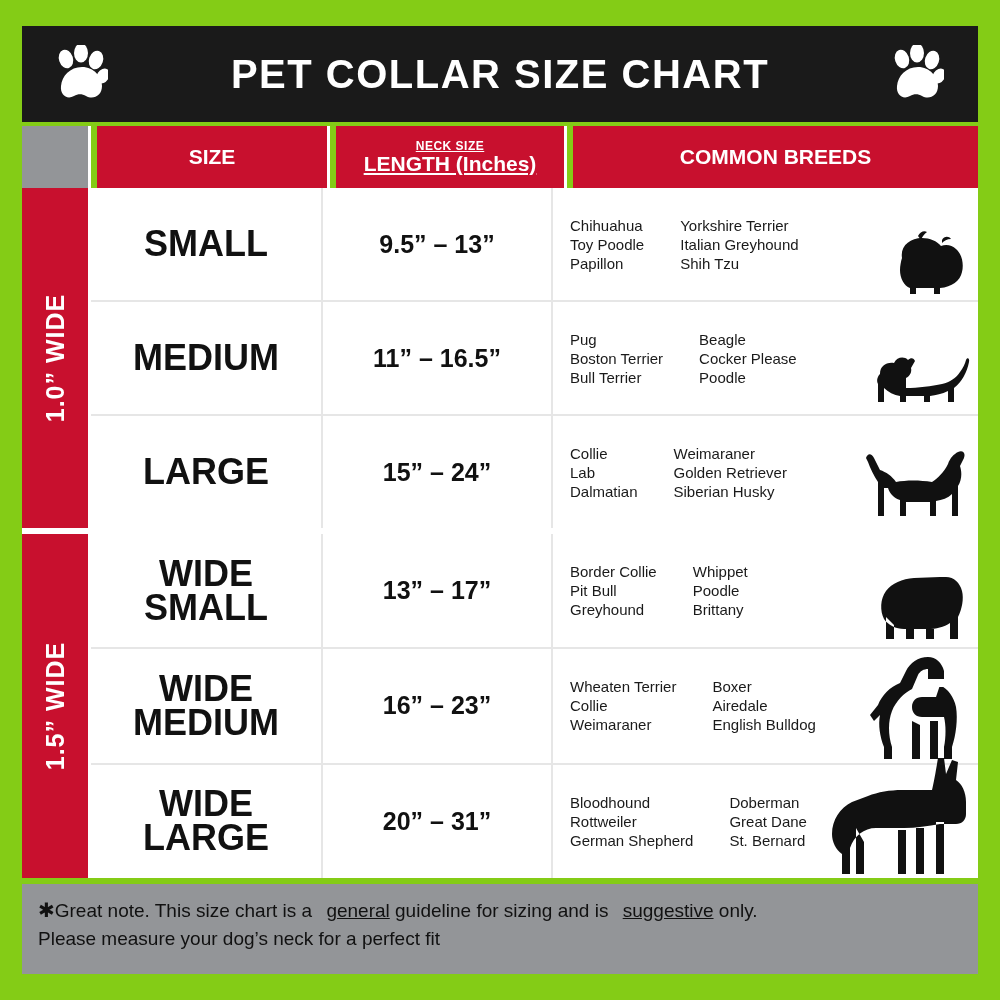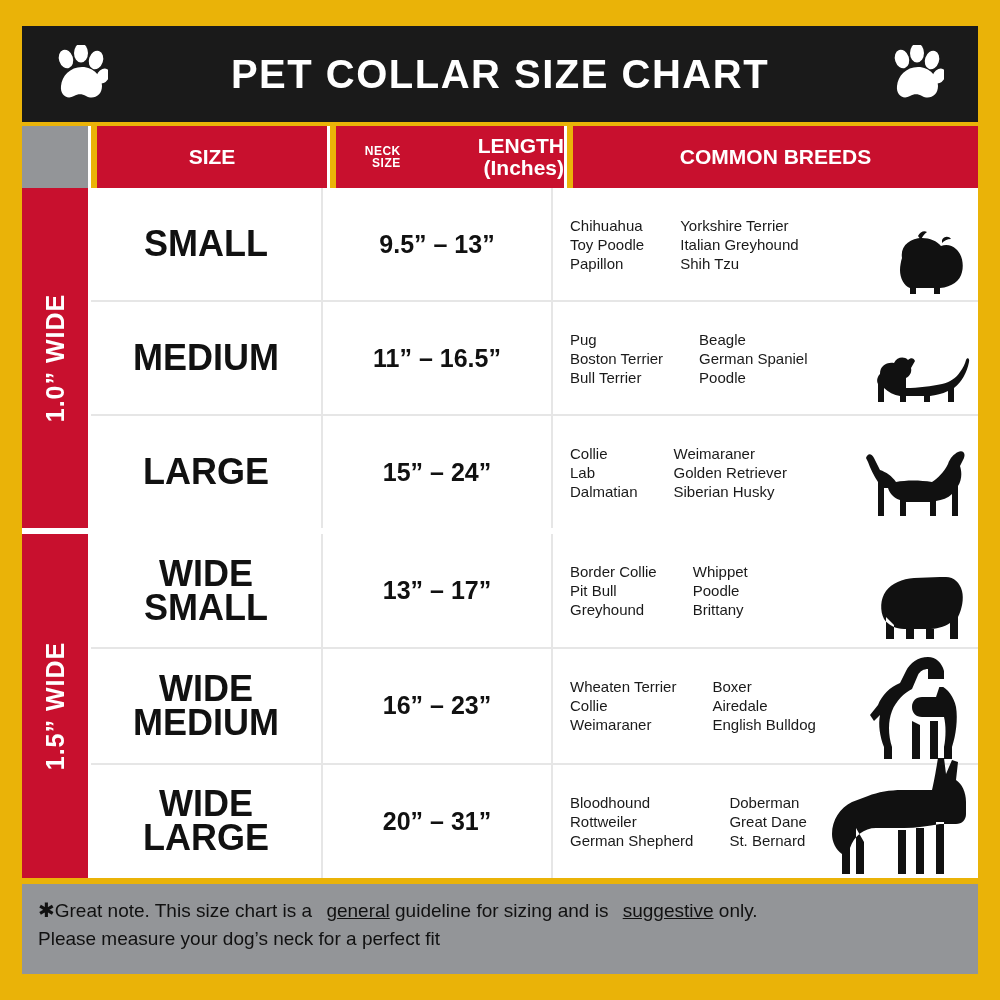--- a/index.html
+++ b/index.html
@@ -11,21 +11,21 @@
     width: 1000px;
     height: 1000px;
     font-family: "Liberation Sans", sans-serif;
     overflow: hidden;
   }
   .chart {
     position: relative;
     width: 1000px;
     height: 1000px;
     box-sizing: border-box;
-    background: #eab308;
+    background: #84cc16;
   }
   
   .header {
     position: absolute;
     left: 22px;
     top: 26px;
     width: 956px;
     height: 96px;
     background: #1a1a1a;
     display: flex;
@@ -71,21 +71,21 @@
     display: flex;
     align-items: center;
     justify-content: center;
     border-right: 3px solid #ffffff;
     position: relative;
     text-align: right;
     margin-left: 6px;
   }
   .colhead .hcell:last-child { border-right: none; }
   .hc-size { width: 230px; }
-  .hc-length { width: 228px; flex-direction: row; }
+  .hc-length { width: 228px; flex-direction: column; text-decoration: underline; }
   .hc-breeds { flex: 1; }
   .neck-small {
     font-size: 12px;
     font-weight: bold;
     letter-spacing: 0.5px;
     line-height: 12px;
     margin-bottom: 1px;
   }
   .len-main { font-size: 21px; line-height: 22px; }
 
@@ -264,21 +264,21 @@
           <div class="c-size">MEDIUM</div>
           <div class="c-length">11” – 16.5”</div>
           <div class="c-breeds">
             <div class="breed-col col1">
               <div>Pug</div>
               <div>Boston Terrier</div>
               <div>Bull Terrier</div>
             </div>
             <div class="breed-col col2">
               <div>Beagle</div>
-              <div>German Spaniel</div>
+              <div>Cocker Please</div>
               <div>Poodle</div>
             </div>
             <svg class="silhouette" width="104" height="70" viewBox="0 0 104 70">
               <path fill="#111111" d="M14 30 C14 22 20 18 28 19 C31 13 38 12 42 16 C45 13 48 14 49 17 L45 24 C46 28 44 32 40 34 L40 44 C52 44 66 42 76 40 C84 38 90 34 94 28 C97 24 99 20 100 16 C101 13 104 14 103 18 C101 28 96 38 88 44 L88 58 L82 58 L82 47 C76 50 70 51 64 52 L64 58 L58 58 L58 52 L40 52 L40 58 L34 58 L34 52 C28 51 22 48 18 44 L18 58 L12 58 L12 40 C10 36 12 32 14 30 Z"></path>
             </svg>
           </div>
         </div>
 
         <div class="row">
           <div class="c-size">LARGE</div>

